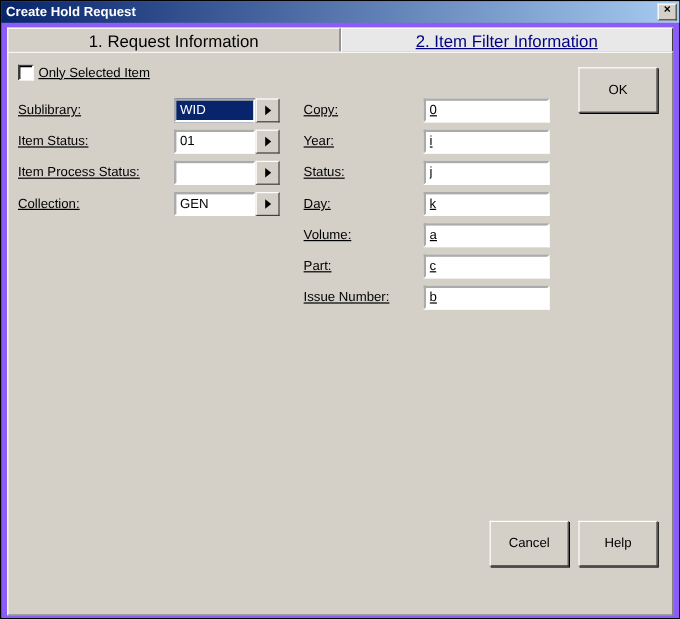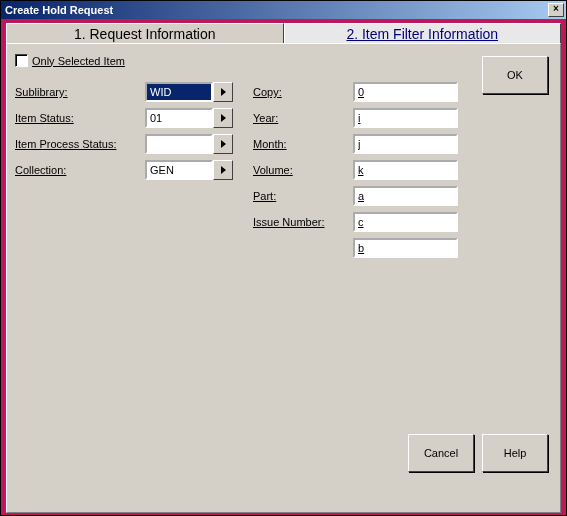--- a/index.html
+++ b/index.html
@@ -1,17 +1,17 @@
 <!DOCTYPE html>
 <html><head>
 <meta charset="utf-8">
 <style>
 * { box-sizing: border-box; margin: 0; padding: 0; }
 body { font-family: Tahoma, Arial, sans-serif; font-size: 11px; background: #fff; width: 567px; height: 516px; overflow: hidden; }
-.window { width: 567px; height: 516px; border: 1px solid #000; background: #be185d; position: relative; }
+.window { width: 567px; height: 516px; border: 1px solid #000; background: #8b5cf6; position: relative; }
 .titlebar { background: linear-gradient(to right, #08246b, #a6caf0); height: 18px; display: flex; align-items: center; justify-content: space-between; padding: 0 2px; }
 .titlebar-text { color: #fff; font-weight: bold; font-size: 11px; padding-left: 2px; }
 .close-btn { width: 16px; height: 14px; background: #d4d0c8; border: 1px solid #fff; border-right-color: #404040; border-bottom-color: #404040; font-family: Arial; font-size: 10px; font-weight: bold; line-height: 10px; text-align: center; cursor: default; }
 .tabbar { display: flex; height: 20px; margin: 4px 5px 0 5px; }
 .tab { flex: 1; height: 20px; border: 1px solid #808080; border-bottom: none; display: flex; align-items: center; justify-content: center; font-size: 14px; position: relative; cursor: default; }
 .tab-active { background: #d4d0c8; border-top: 1px solid #fff; border-left: 1px solid #fff; border-right: 1px solid #404040; }
 .tab-inactive { background: #e8e8e8; border-top: 1px solid #fff; border-left: 1px solid #fff; border-right: 1px solid #404040; color: #000080; text-decoration: underline; }
 .panel { border: 1px solid #808080; border-top: 1px solid #fff; margin: 0 5px 5px 5px; background: #d4d0c8; height: 470px; position: relative; padding: 10px 8px; border-left: 1px solid #fff; text-decoration: underline; }
 .check-row { display: flex; align-items: center; margin-bottom: 12px; }
 .checkbox { width: 13px; height: 13px; background: #fff; border: 1px solid #808080; border-top-color: #404040; border-left-color: #404040; border-right-color: #fff; border-bottom-color: #fff; margin-right: 4px; box-shadow: inset 1px 1px 0 #000; }
@@ -87,21 +87,24 @@
           </div>
       </div>
       <div class="col-mid-labels">
         <div class="row">
             <span class="label">Copy:</span>
           </div>
         <div class="row">
             <span class="label">Year:</span>
           </div>
         <div class="row">
-            <span class="label">Month:</span>
+            <span class="label">Status:</span>
+          </div>
+        <div class="row">
+            <span class="label">Day:</span>
           </div>
         <div class="row">
             <span class="label">Volume:</span>
           </div>
         <div class="row">
             <span class="label">Part:</span>
           </div>
         <div class="row">
             <span class="label">Issue Number:</span>
           </div>

